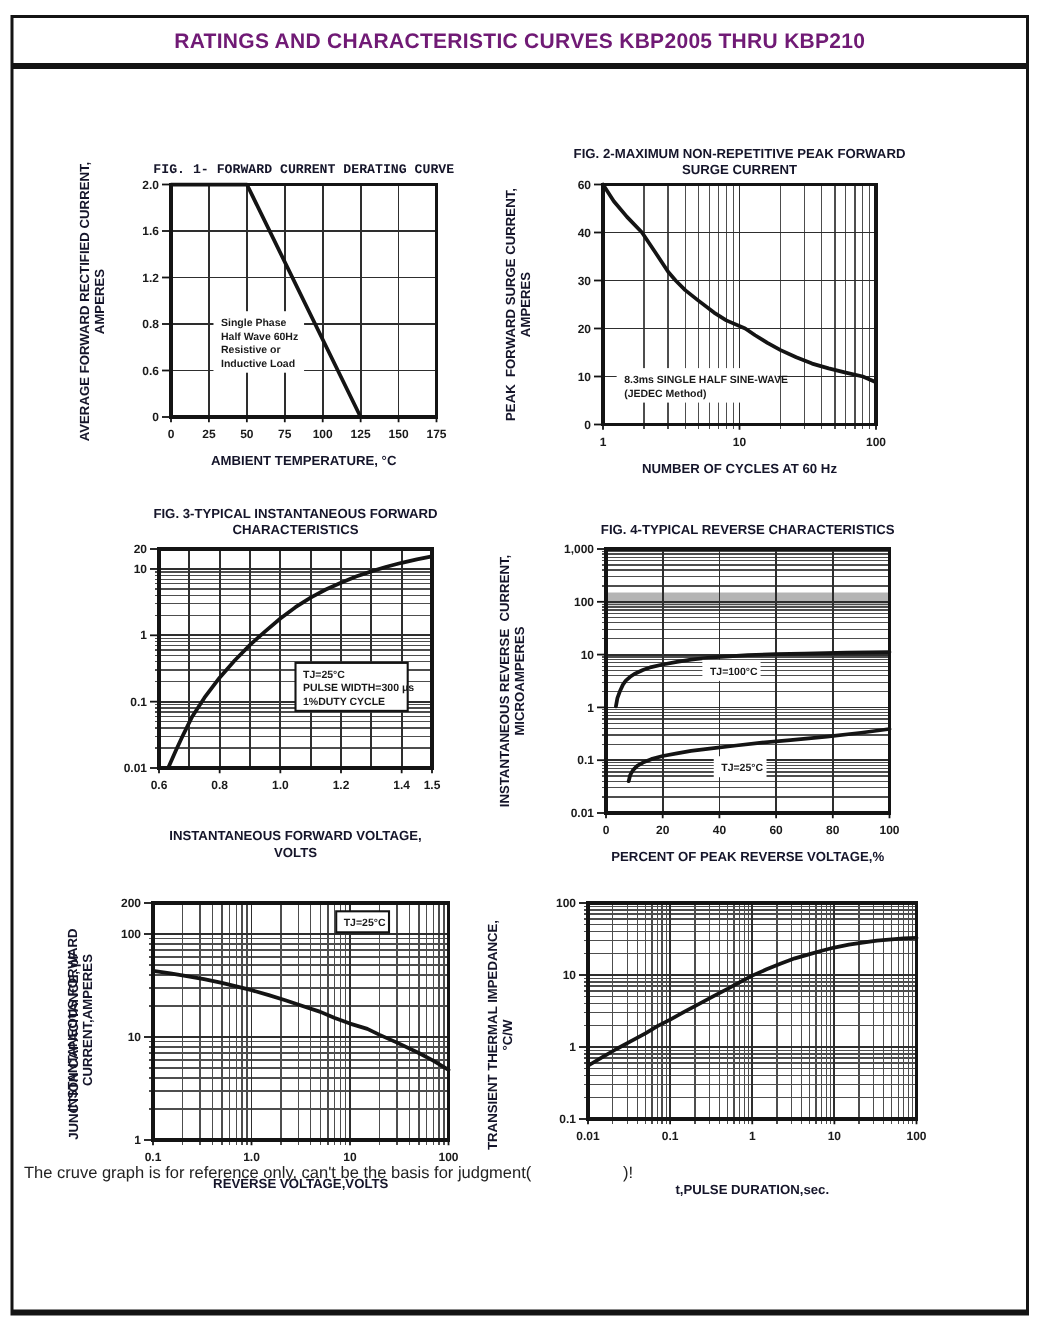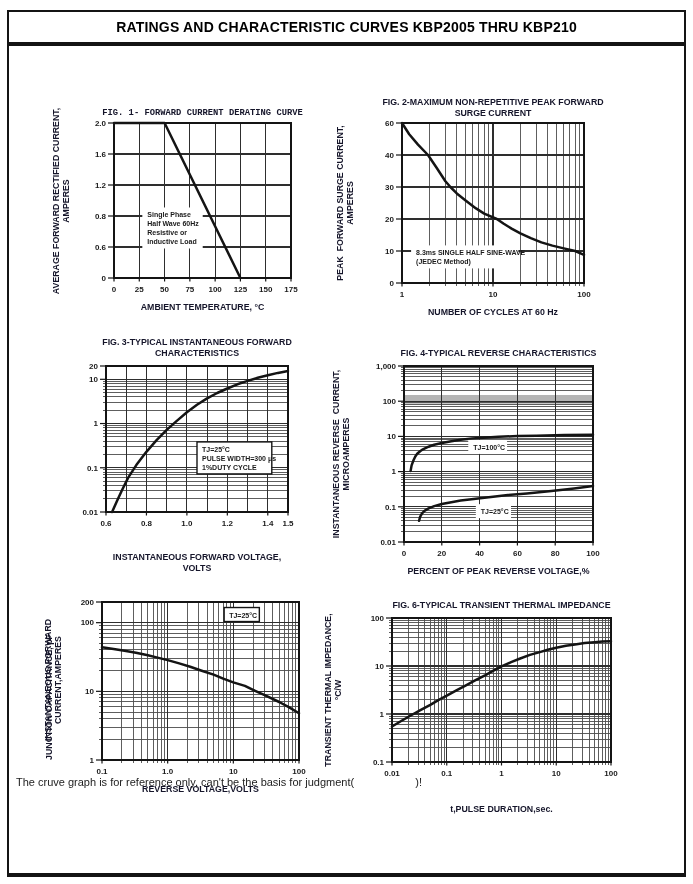--- a/index.html
+++ b/index.html
@@ -1,21 +1,21 @@
 <!DOCTYPE html>
 <html><head>
 <meta charset="utf-8">
 <style>
   html,body{margin:0;padding:0;}
   body{width:693px;height:884px;position:relative;background:#ffffff;
        font-family:"Liberation Sans",sans-serif;color:#1a1a1a;overflow:hidden;}
   .page{position:absolute;inset:0;background:#fff;}
   .title-box{position:absolute;left:7px;top:10px;width:675px;height:30px;
              border:2px solid #141414;display:flex;align-items:center;justify-content:center;background:#fff;}
-  .title-box span{font-weight:bold;font-size:14px;letter-spacing:.2px;color:#000000;}
+  .title-box span{font-weight:bold;font-size:14px;letter-spacing:.2px;color:#701a75;}
   .main-box{position:absolute;left:7px;top:44px;width:675px;height:827px;
             border:2px solid #141414;border-bottom-width:4px;background:#fff;}
   .figure{position:absolute;display:flex;}
   .fig-ylabel{width:46px;position:relative;flex:none;}
   .fig-ylabel>span{position:absolute;left:50%;transform:translate(-50%,-50%) rotate(-90deg);
                    font-weight:bold;font-size:8.8px;line-height:10px;text-align:center;
                    white-space:pre;width:max-content;color:#15152a;}
   .fig-body{flex:none;}
   .fig-title{font-weight:bold;font-size:8.8px;line-height:10.5px;text-align:center;
              display:flex;align-items:flex-end;justify-content:center;white-space:pre;color:#15152a;}
@@ -425,21 +425,20 @@
           </svg>
           <div class="fig-xlabel" style="margin-left: 30px; width: 197px; margin-top: 0px;">REVERSE VOLTAGE,VOLTS</div>
         </div>
       </div>
       <div class="figure" style="left: 310px; top: 594px;">
         <div class="fig-ylabel">
           <span style="top: 96px;">TRANSIENT THERMAL IMPEDANCE,
 °C/W</span>
         </div>
         <div class="fig-body">
-          <div class="fig-title" style="height: 16px; margin-left: 36px; width: 219px;">FIG. 6-TYPICAL TRANSIENT THERMAL IMPEDANCE</div>
           <svg class="plot" width="269" height="176">
             <g stroke="#4d4d4d" stroke-width="0.9" shape-rendering="crispEdges">
               <line x1="52.48139226260297" x2="52.48139226260297" y1="8" y2="155"></line>
               <line x1="62.12238869590151" x2="62.12238869590151" y1="8" y2="155"></line>
               <line x1="68.96278452520593" x2="68.96278452520593" y1="8" y2="155"></line>
               <line x1="74.26860773739702" x2="74.26860773739702" y1="8" y2="155"></line>
               <line x1="78.60378095850447" x2="78.60378095850447" y1="8" y2="155"></line>
               <line x1="82.26911769078056" x2="82.26911769078056" y1="8" y2="155"></line>
               <line x1="85.4441767878089" x2="85.4441767878089" y1="8" y2="155"></line>
               <line x1="88.24477739180304" x2="88.24477739180304" y1="8" y2="155"></line>

